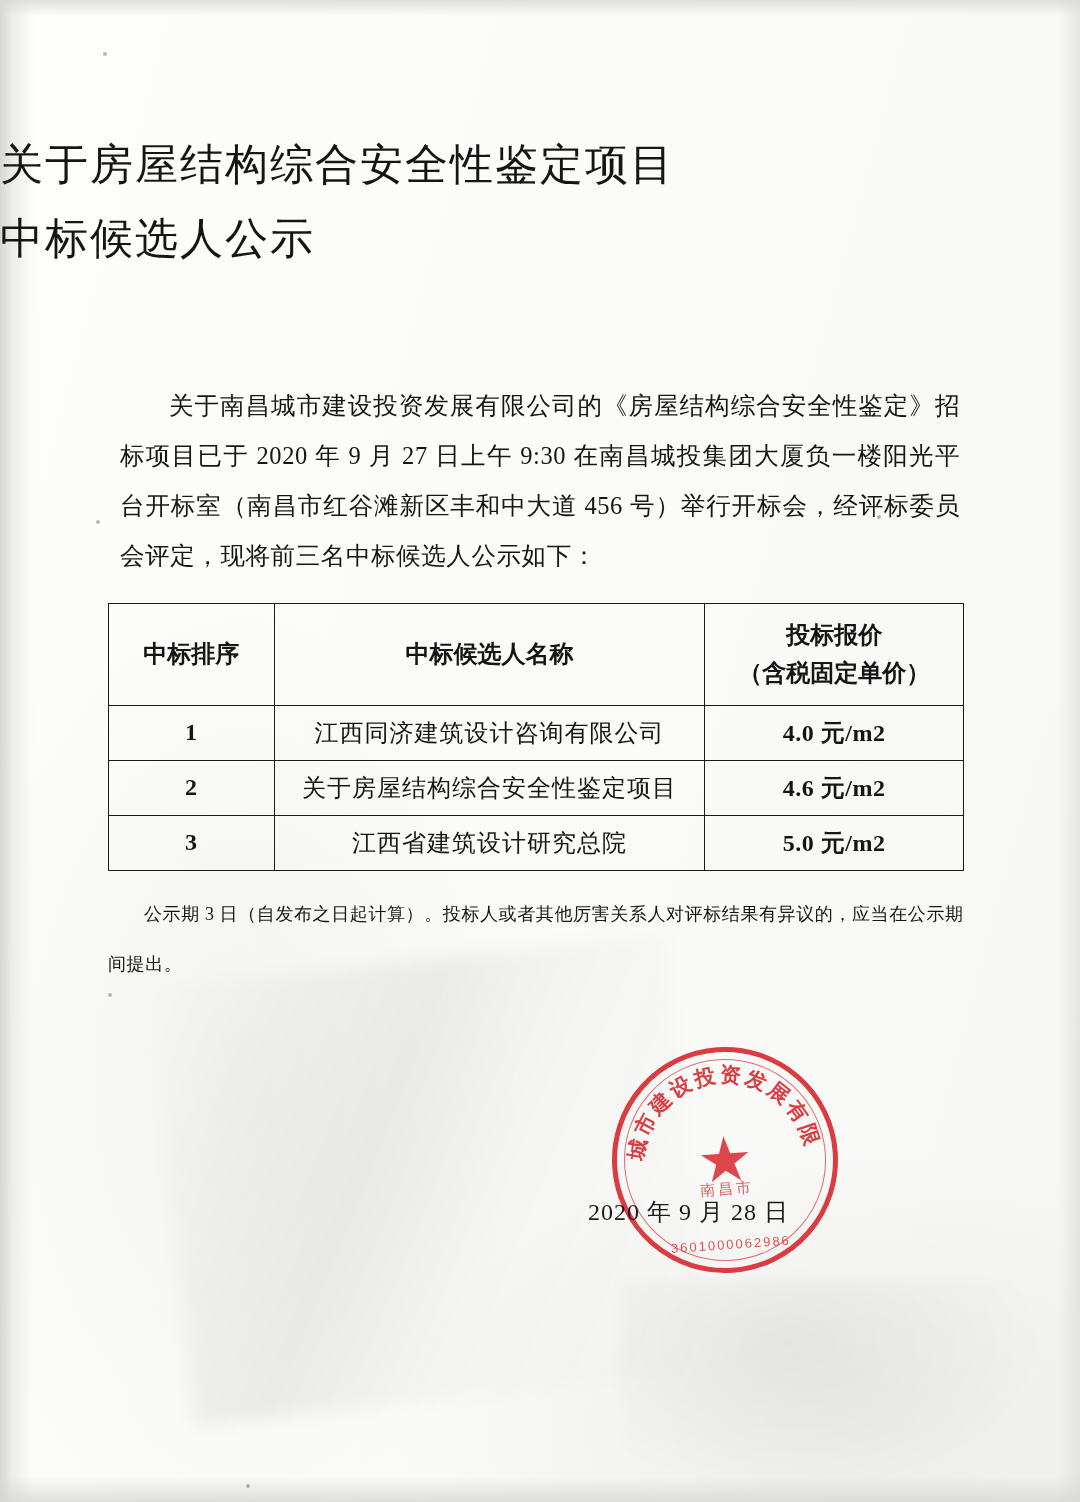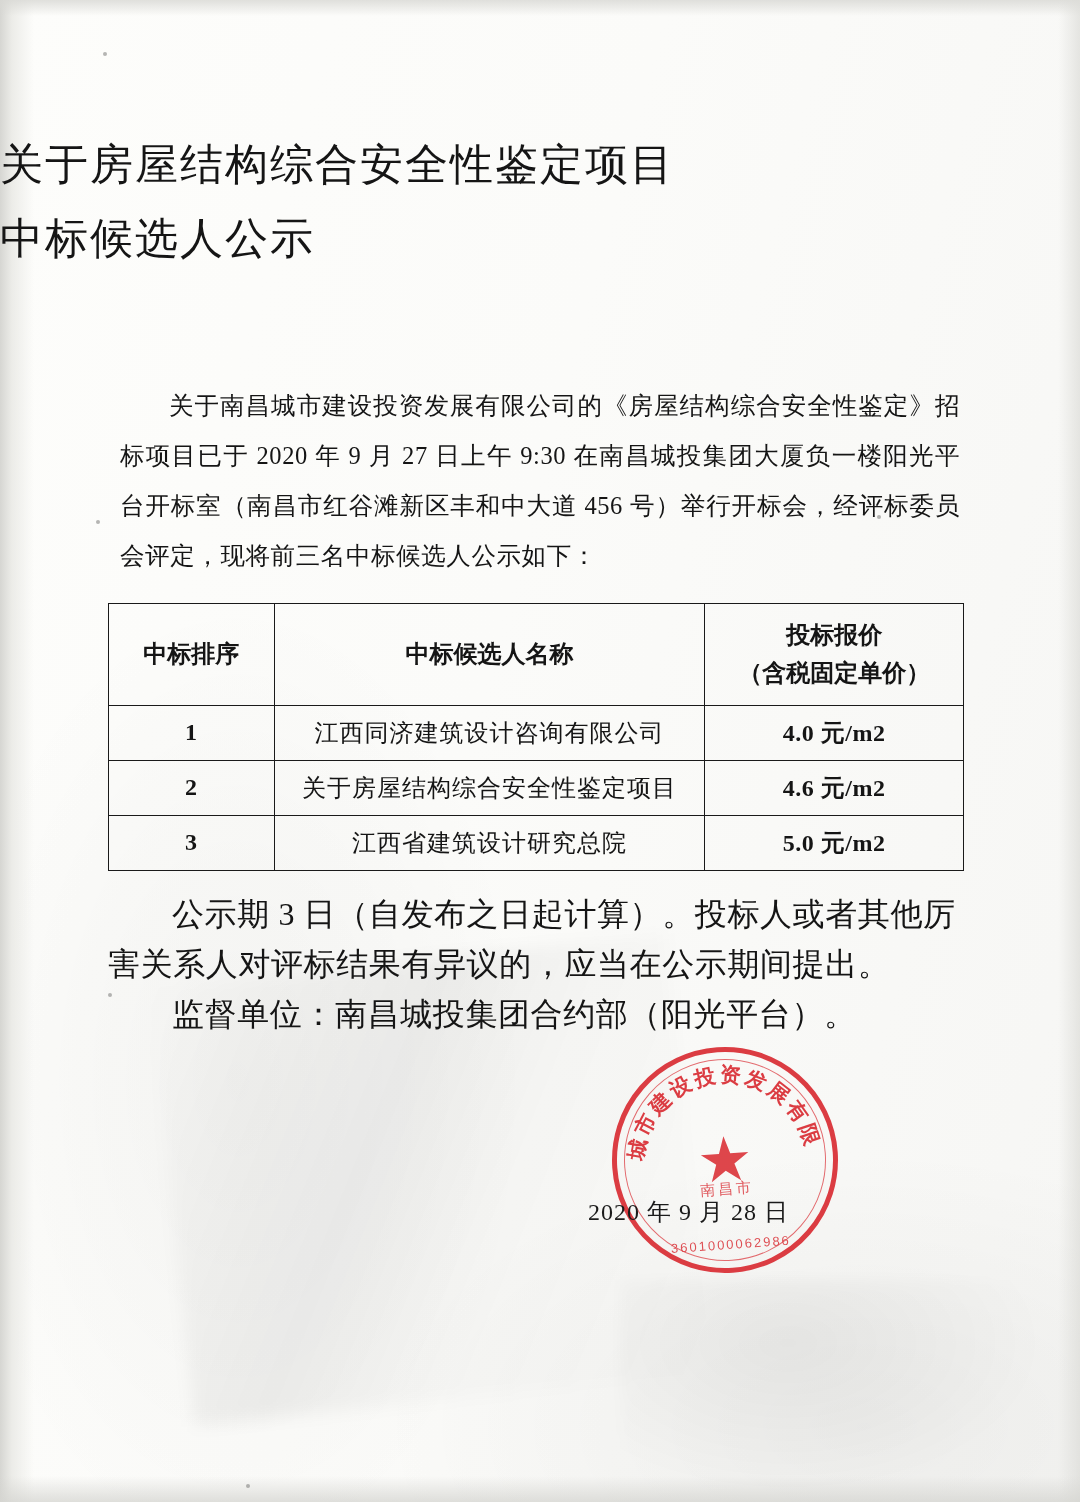--- a/index.html
+++ b/index.html
@@ -121,21 +121,21 @@
   table.bid-table tbody td {
     padding: 11px 6px;
     font-weight: bold;
     letter-spacing: .5px;
   }
   table.bid-table tbody td.name { font-weight: normal; letter-spacing: 1px; }
   .head-sub { display: block; font-weight: bold; }
 
   .after-table {
     margin: 18px 108px 0 108px;
-    font-size: 32px;
+    font-size: 18px;
     line-height: 50px;
     letter-spacing: 0.6px;
   }
   .after-table p { margin: 0; text-indent: 2em; }
 
   
   .stamp {
     position: absolute;
     left: 612px;
     top: 1047px;
@@ -251,21 +251,20 @@
         <tr>
           <td>3</td>
           <td class="name">江西省建筑设计研究总院</td>
           <td>5.0 元/m2</td>
         </tr>
       </tbody>
     </table>
 
     <div class="after-table">
       <p>公示期 3 日（自发布之日起计算）。投标人或者其他厉害关系人对评标结果有异议的，应当在公示期间提出。</p>
-      <p>监督单位：南昌城投集团合约部（阳光平台）。</p>
     </div>
   </div>
 
   <div class="stamp">
     <div class="stamp-inner"></div>
     <svg class="stamp-arc" viewBox="0 0 216 216">
       <defs>
         <path id="arcpath" d="M 26,112 A 82,82 0 1 1 190,112"></path>
       </defs>
       <text>

